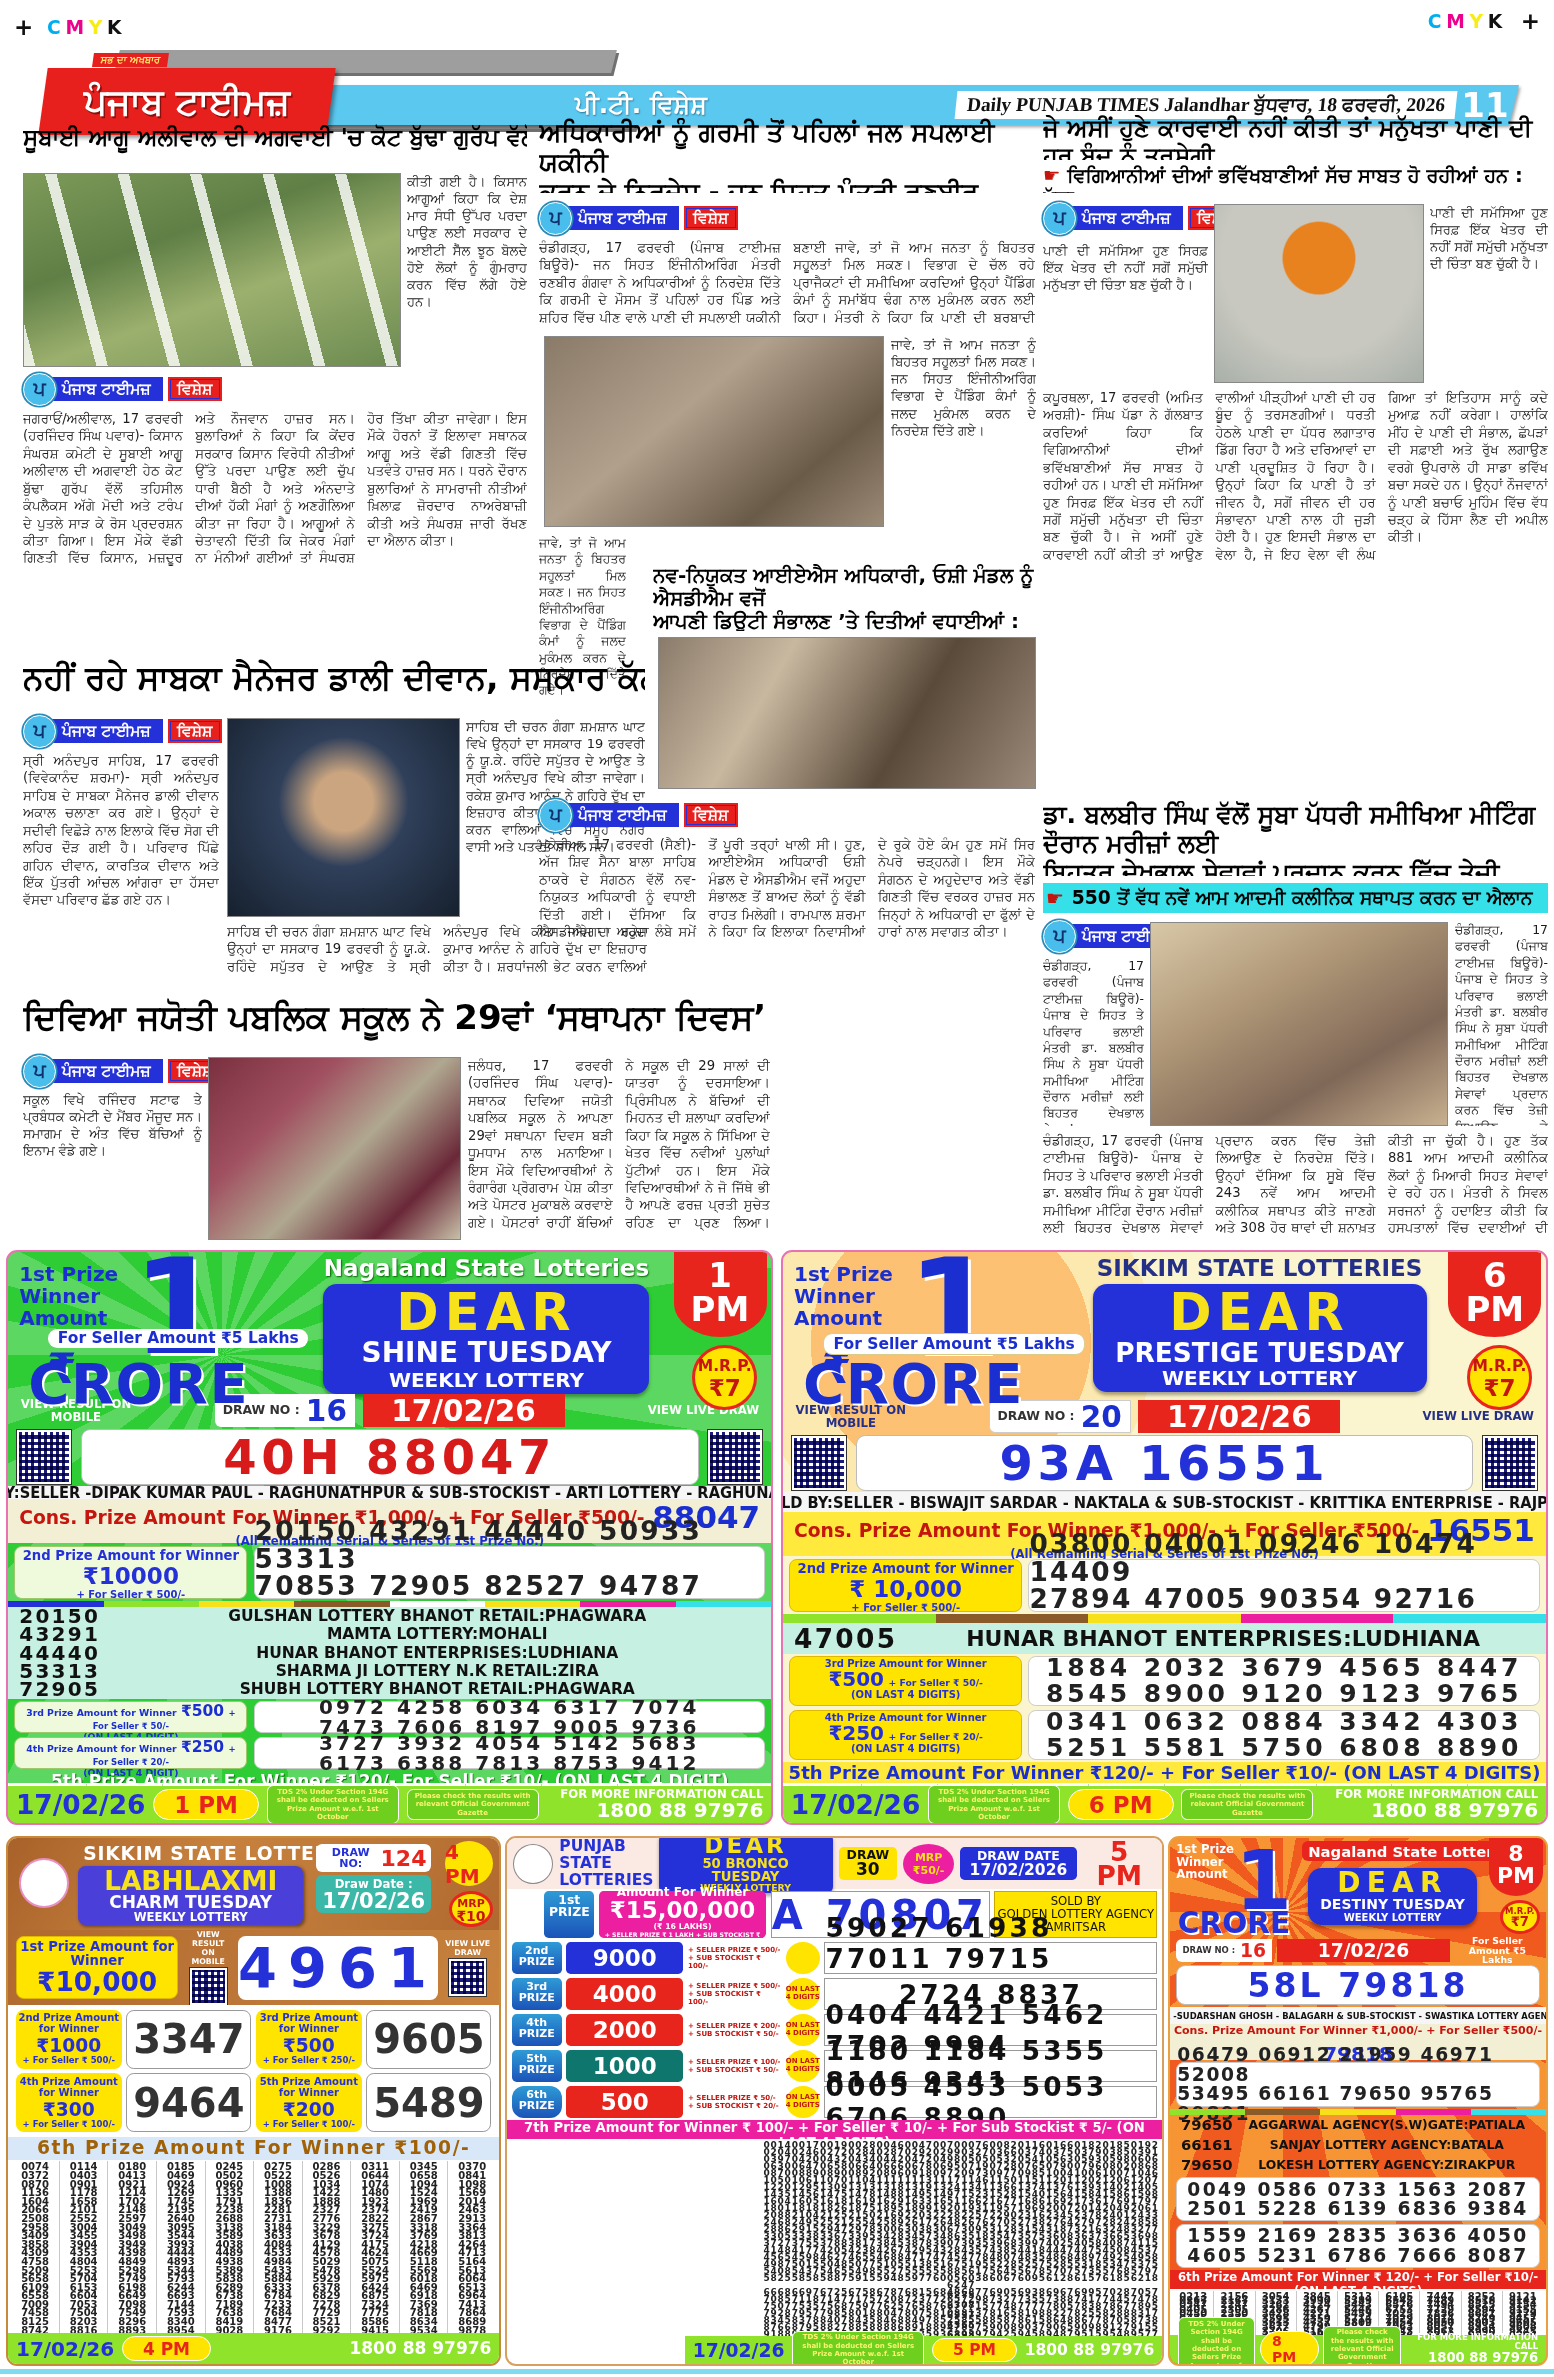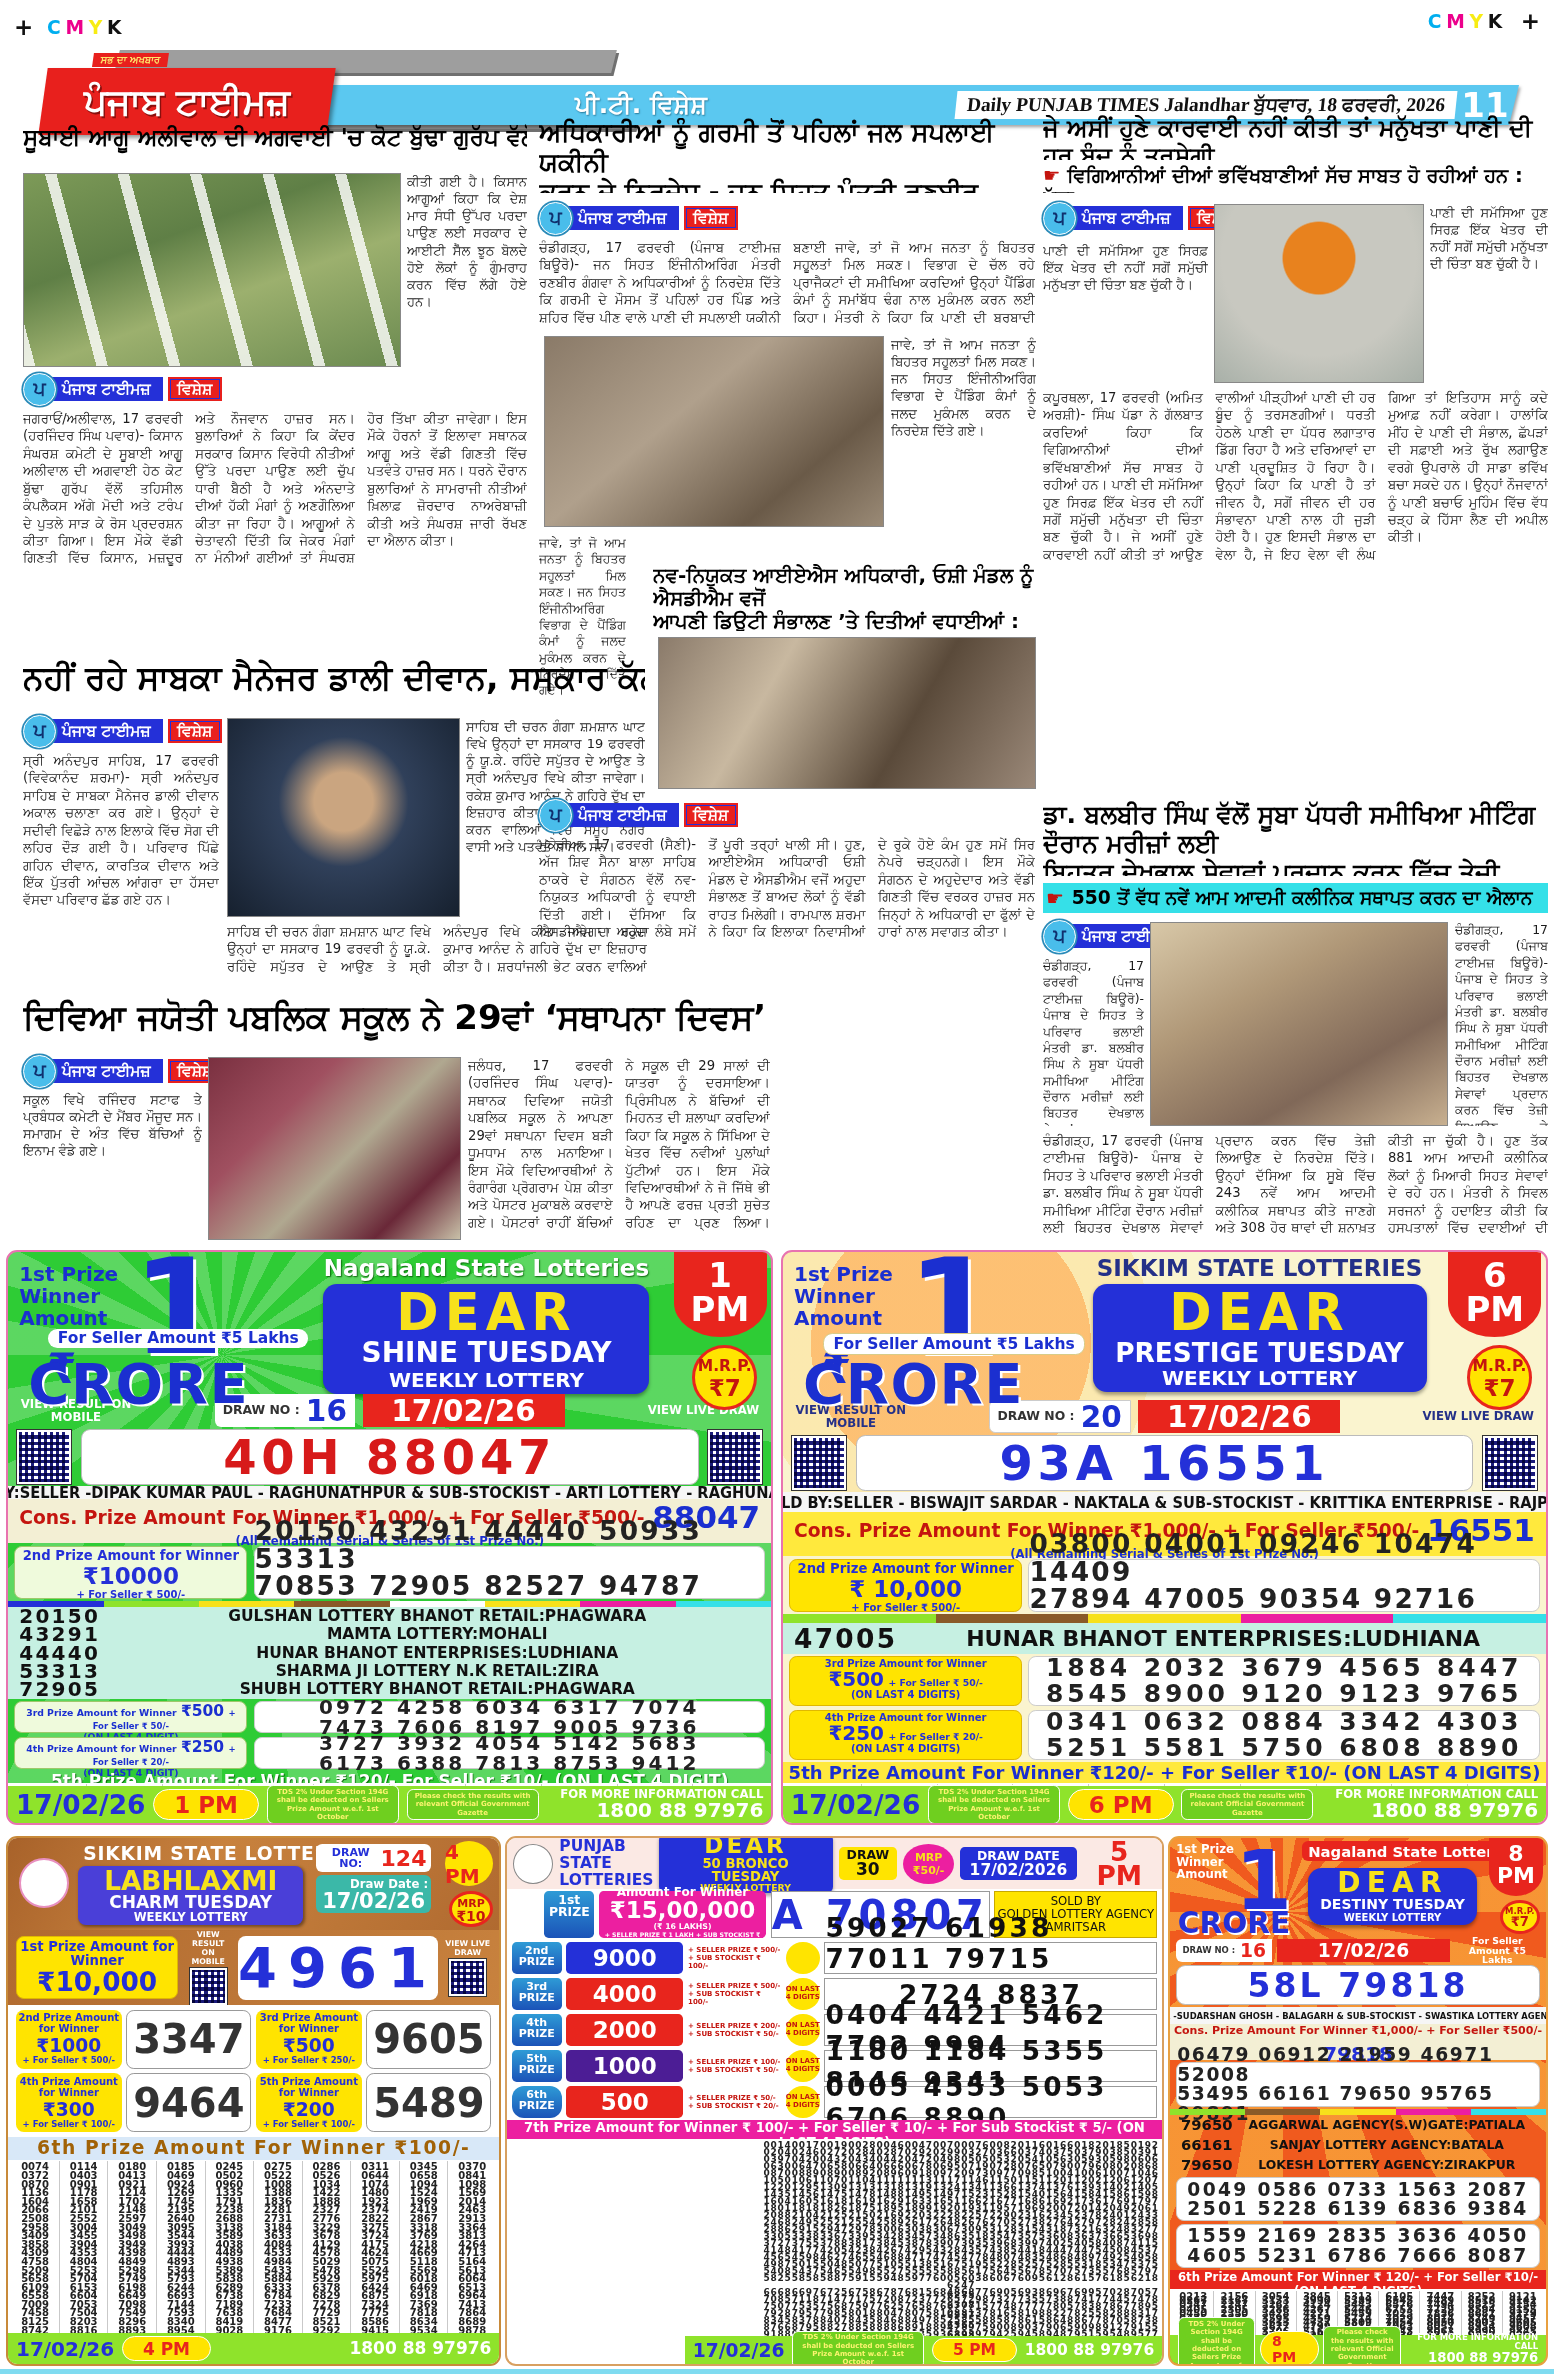--- a/index.html
+++ b/index.html
@@ -605,21 +605,21 @@
       <div style="position:absolute;left:70px;top:28px;width:225px;background:#4a3fd8;border-radius:7.8px;text-align:center;padding:1.6px 3.1px;box-shadow:1.6px 1.6px 3.1px rgba(0,0,0,.4);">
         <div style="color:#F7E11B;font-weight:bold;font-size:26.4px;line-height:1;">LABHLAXMI</div>
         <div style="color:#fff;font-weight:bold;font-size:17px;line-height:1;">CHARM TUESDAY</div>
         <div style="color:#fff;font-weight:bold;font-size:11.7px;line-height:1.1;">WEEKLY LOTTERY</div>
       </div>
       <div style="position:absolute;left:308px;top:6.2px;width:115px;background:#fff;border-radius:6.2px;padding:1.6px 4.7px;display:flex;align-items:center;justify-content:space-between;">
         <span style="color:#2430D8;font-weight:bold;font-size:11px;line-height:1;text-align:center;">DRAW NO:</span>
         <span style="color:#E8251D;font-weight:bold;font-size:22px;">124</span>
       </div>
       <div style="position:absolute;left:308px;top:37px;width:115px;background:#3BB8A8;border-radius:6.2px;text-align:center;padding:1.6px 3.1px;">
-        <div style="color:#fff;font-weight:bold;font-size:11.7px;text-align:right;">Draw Date :</div>
+        <div style="color:#fff;font-weight:bold;font-size:11.7px;">Draw Date :</div>
         <div style="color:#fff;font-weight:bold;font-size:21px;line-height:1;">17/02/26</div>
       </div>
       <div style="position:absolute;right:6.2px;top:3.1px;width:48px;height:45px;background:#FFE400;border-radius:50%;color:#E8251D;font-weight:bold;font-size:20px;display:flex;align-items:center;justify-content:center;">4 PM</div>
       <div class="mrp" style="position:absolute;right:6.2px;top:53px;width:44px;height:36px;font-size:11px;padding-top:3.1px;">
         <div>MRP</div>
         <div style="font-size:14px;line-height:.9;">₹10</div>
       </div>
     </div>
     <div style="height:75px;background:linear-gradient(120deg,#b06a30,#c8823e);display:flex;align-items:center;gap:6.2px;padding:3.1px 7.8px;">
       <div class="yellow-label" style="width:171px;padding:3.1px;">
@@ -980,21 +980,21 @@
         <div class="pb-row" style="height:36px;">
           <div class="pb-rank" style="font-size:11px;">4th PRIZE</div>
           <div class="pb-amt pbamtc" style="font-size: 23px; background: rgb(232, 37, 29);">2000</div>
           <div class="pb-extra">+ SELLER PRIZE ₹ 200/- + SUB STOCKIST ₹ 50/-</div>
           <div class="pb-chip">ON LAST 4 DIGITS</div>
           <div class="pb-nums" style="font-size:26.4px;letter-spacing:3.1px;">0404 4421 5462 7702 9994</div>
         </div>
 
         <div class="pb-row" style="height:36px;">
           <div class="pb-rank" style="font-size:11px;">5th PRIZE</div>
-          <div class="pb-amt pbamtc" style="font-size: 23px; background: #4c1d95;">1000</div>
+          <div class="pb-amt pbamtc" style="font-size: 23px; background: #0f766e;">1000</div>
           <div class="pb-extra">+ SELLER PRIZE ₹ 100/- + SUB STOCKIST ₹ 50/-</div>
           <div class="pb-chip">ON LAST 4 DIGITS</div>
           <div class="pb-nums" style="font-size:26.4px;letter-spacing:3.1px;">1180 1184 5355 8146 9341</div>
         </div>
 
         <div class="pb-row" style="height:36px;">
           <div class="pb-rank" style="font-size:11px;border-radius:12px;">6th PRIZE</div>
           <div class="pb-amt pbamtc" style="font-size: 23px; background: rgb(232, 37, 29);">500</div>
           <div class="pb-extra">+ SELLER PRIZE ₹ 50/- + SUB STOCKIST ₹ 20/-</div>
           <div class="pb-chip">ON LAST 4 DIGITS</div>

